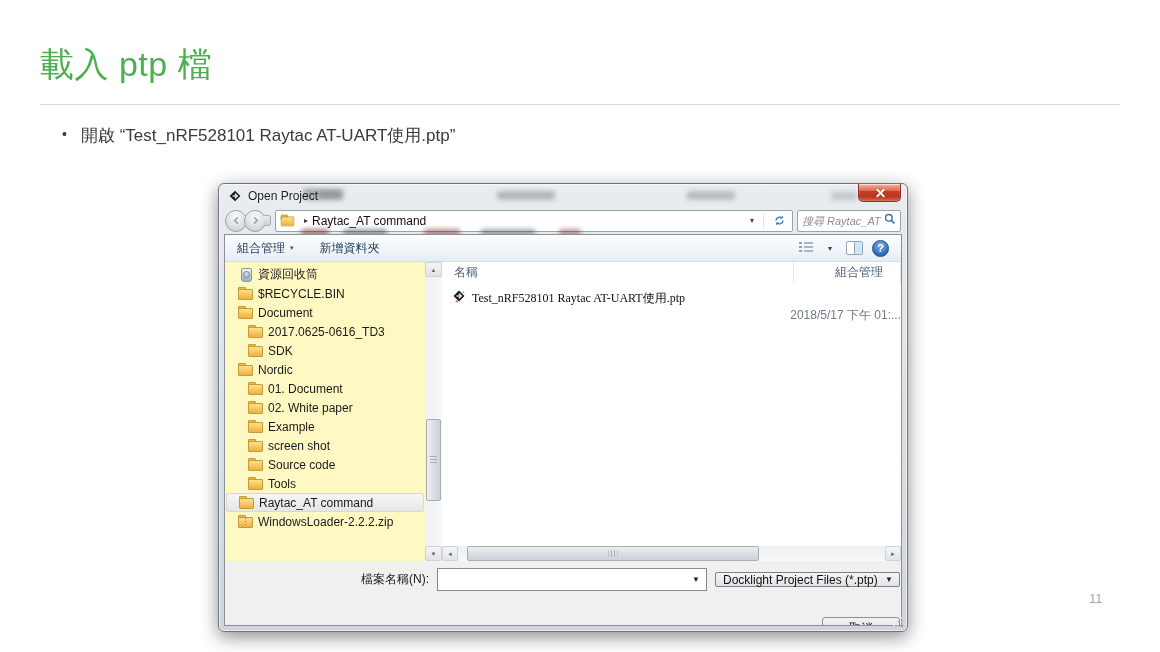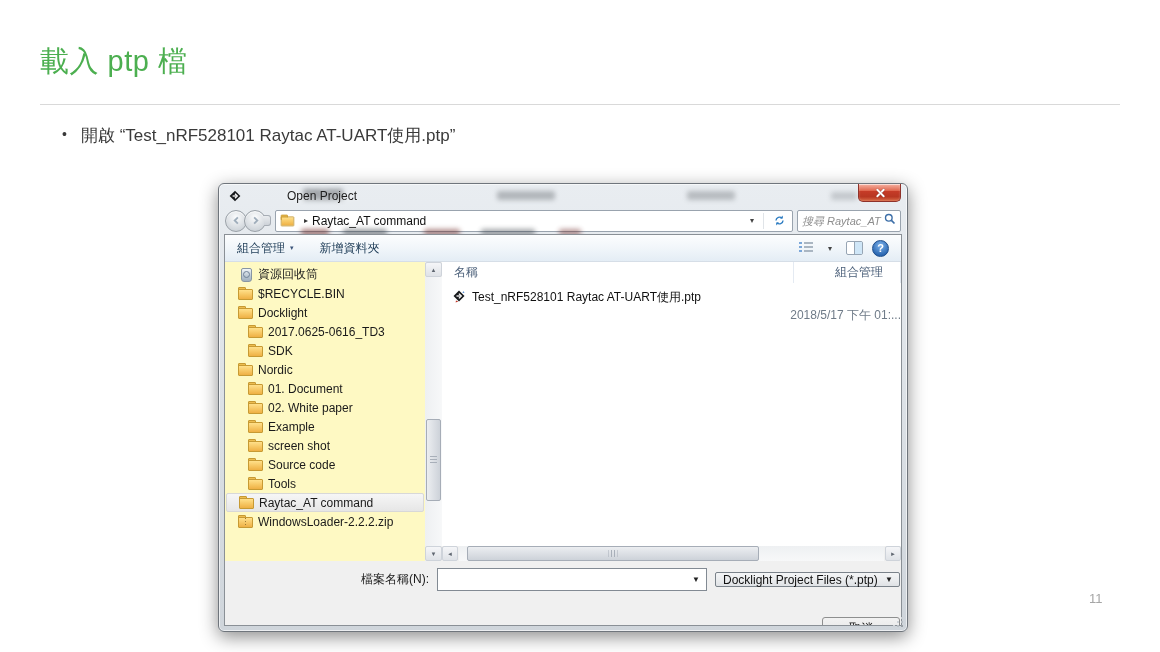--- a/index.html
+++ b/index.html
@@ -1,21 +1,21 @@
 <!DOCTYPE html>
 <html><head>
 <meta charset="utf-8">
 <style>
   * { margin:0; padding:0; box-sizing:border-box; }
   html,body { width:1160px; height:652px; }
   body { position:relative; background:#ffffff; overflow:hidden;
          font-family:"Liberation Sans","DejaVu Sans",sans-serif; }
 
   
-  .slide-title { position:absolute; left:40px; top:42px; font-size:29px; font-weight:400;
+  .slide-title { position:absolute; left:40px; top:42px; font-size:34px; font-weight:400;
                  color:#4caf50; letter-spacing:.5px; }
   .title-rule { position:absolute; left:40px; top:104px; width:1080px; height:1px; background:#d9d9d9; }
   .bullet-line { position:absolute; left:62px; top:124px; display:flex; align-items:flex-start;
                  font-size:17px; color:#3a3a3a; }
   .bullet-dot { font-size:14px; margin:2px 14px 0 0; color:#3a3a3a; }
   .page-num { position:absolute; left:1089px; top:591px; font-size:13px; color:#a6a6a6; }
 
   
   .dialog { position:absolute; left:218px; top:183px; width:690px; height:449px;
             background:linear-gradient(180deg,#e9edf1 0%,#dde2e7 45%,#cfd5db 100%);
@@ -27,21 +27,21 @@
   .sm2 { left:278px; top:7px;  width:58px; height:9px;  background:#6d7277; opacity:.45; }
   .sm3 { left:468px; top:7px;  width:48px; height:9px;  background:#6d7277; opacity:.4; }
   .sm4 { left:612px; top:8px;  width:26px; height:8px;  background:#7d8287; opacity:.35; }
   .sm5 { left:82px;  top:45px; width:28px; height:7px;  background:#6b2320; opacity:.55; }
   .sm6 { left:124px; top:45px; width:44px; height:7px;  background:#3a3f45; opacity:.5; }
   .sm7 { left:205px; top:45px; width:36px; height:7px;  background:#6b2320; opacity:.5; }
   .sm8 { left:262px; top:45px; width:54px; height:7px;  background:#3a3f45; opacity:.45; }
   .sm9 { left:340px; top:45px; width:22px; height:7px;  background:#6b2320; opacity:.45; }
 
   
-  .titlebar { position:relative; height:23px; display:flex; align-items:center; padding-left:9px;gap:39px; }
+  .titlebar { position:relative; height:23px; display:flex; align-items:center; padding-left:9px; }
   .app-icon { width:14px; height:14px; margin-right:6px; flex:none; }
   .dlg-title { color:#1d1d1d; text-shadow:0 0 6px rgba(255,255,255,.9); }
   .close-btn { position:absolute; top:0; right:6px; width:43px; height:18px;
                border:1px solid #8f322a; border-top:none; border-radius:0 0 5px 5px;
                background:linear-gradient(180deg,#f6b2a3 0%,#e06a52 38%,#c53b27 44%,#b83722 75%,#d96a46 100%);
                box-shadow:inset 0 1px 0 rgba(255,255,255,.55), inset 0 0 2px rgba(255,255,255,.3);
                cursor:pointer; }
   .close-x { position:absolute; left:50%; top:50%; width:11px; height:11px; transform:translate(-50%,-50%); }
   .close-x::before,.close-x::after { content:""; position:absolute; left:5px; top:0; width:2px; height:11px;
                background:#fff; border-radius:1px; box-shadow:0 0 1px rgba(60,0,0,.6); }
@@ -127,21 +127,21 @@
               background:repeating-linear-gradient(180deg,#a8afb9 0 1px,rgba(0,0,0,0) 1px 3px); }
 
   
   .filepane { flex:1; min-width:0; display:flex; flex-direction:column; background:#fff; }
   .cols { height:21px; flex:none; display:flex; align-items:center;gap:29px; }
   .col { height:100%; display:flex; align-items:center; padding-left:12px; color:#4c607a; cursor:pointer; }
   .col.name { width:352px; border-right:1px solid #e4eaf2; }
   .col.date { flex:1; border-right:1px solid #e4eaf2; }
   .file-row { height:21px; margin-top:4px; display:flex; align-items:center; cursor:pointer; }
   .fcell { width:352px; display:flex; align-items:flex-end; gap:6px; padding-left:10px; color:#111;
-           white-space:nowrap; overflow:hidden; }
+           white-space:nowrap; overflow:hidden;font-family:Liberation Serif, serif; }
   .fdate { padding-left:12px; color:#6f7b88; white-space:nowrap;margin-top:36px; }
   .fill { flex:1; }
   .hscroll { height:15px; flex:none; display:flex; background:#f0f0f0; }
   .hscroll .sb-btn { width:16px; }
   .hs-track { flex:1; position:relative; margin:0 1px; background:linear-gradient(180deg,#eef0f2,#f7f8f9); }
   .hs-thumb { position:absolute; left:8px; top:0; bottom:0; width:292px;
               background:linear-gradient(180deg,#eceef1,#cdd2d9); border:1px solid #a6adb7;
               border-radius:2px; cursor:pointer; }
   .hs-thumb::after { content:""; position:absolute; top:3px; bottom:3px; left:50%; width:9px;
               transform:translateX(-50%);
@@ -280,21 +280,21 @@
         <div class="tree-item">
           <span class="ic recycle"></span>
           <span>資源回收筒</span>
           </div>
         <div class="tree-item">
           <span class="ic folder"></span>
           <span>$RECYCLE.BIN</span>
           </div>
         <div class="tree-item">
           <span class="ic folder"></span>
-          <span>Docklight</span>
+          <span>Document</span>
           </div>
         <div class="tree-item lvl1">
           <span class="ic folder"></span>
           <span>2017.0625-0616_TD3</span>
           </div>
         <div class="tree-item lvl1">
           <span class="ic folder"></span>
           <span>SDK</span>
           </div>
         <div class="tree-item">

